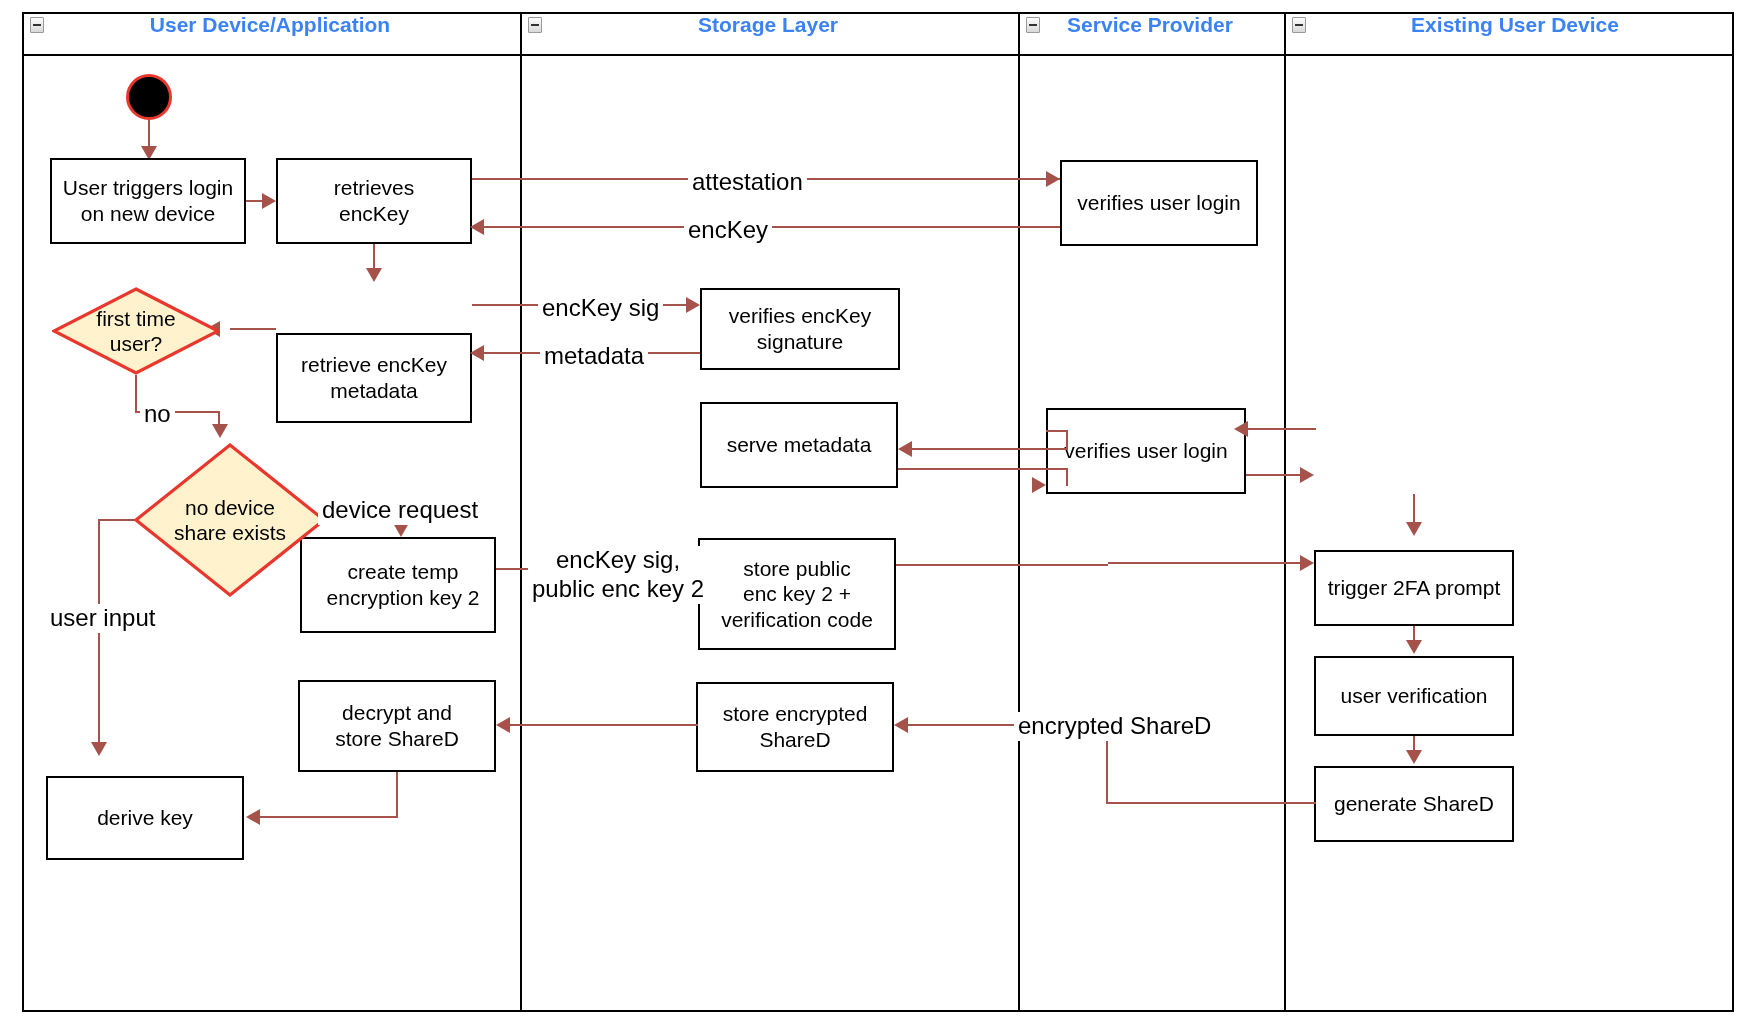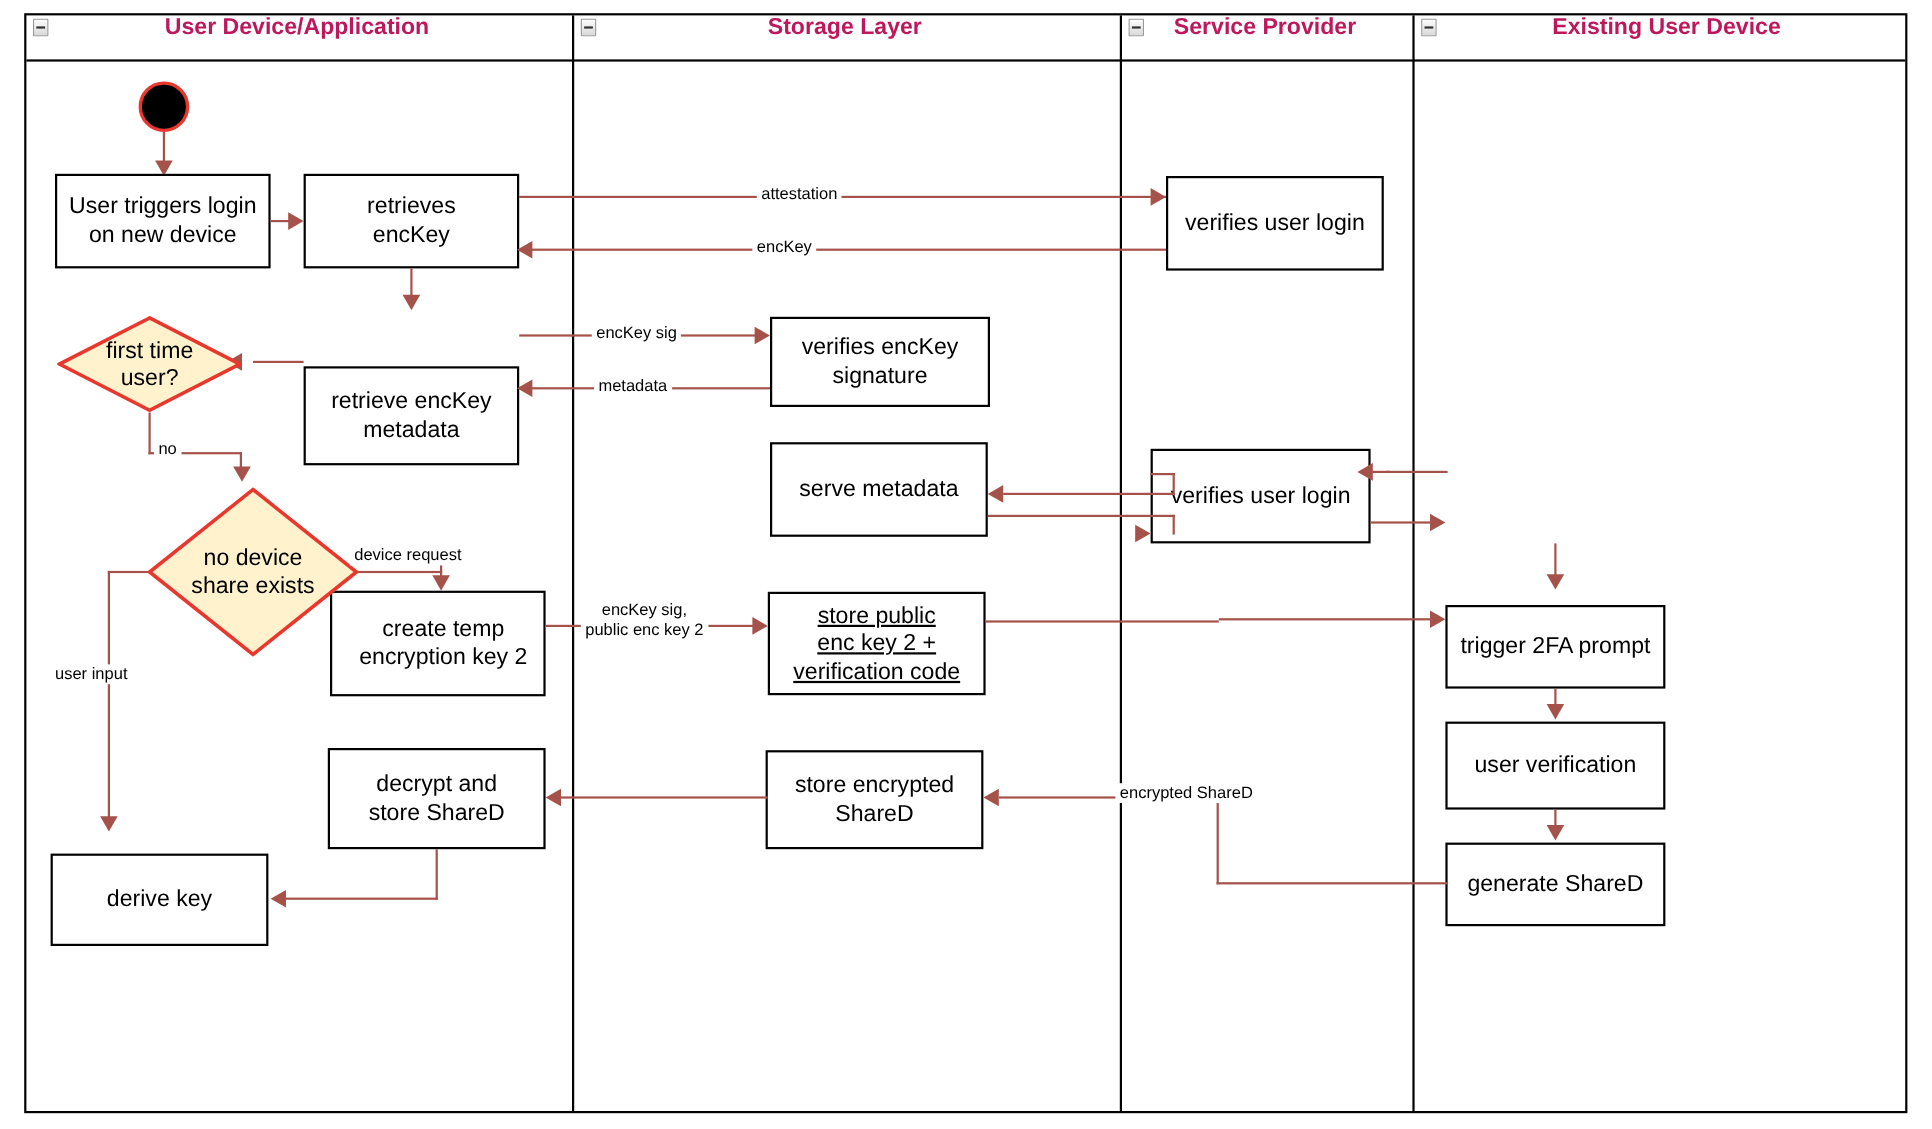--- a/index.html
+++ b/index.html
@@ -45,21 +45,21 @@
     box-sizing: border-box;
   }
   .lane-title {
     position: absolute;
     top: 12px;
     height: 26px;
     line-height: 26px;
     text-align: center;
     font-size: 21px;
     font-weight: bold;
-    color: #be185d;
+    color: #3b82f6;
     white-space: nowrap;
   }
   .collapse-icon {
     position: absolute;
     top: 17px;
     width: 14px;
     height: 16px;
     border: 1px solid #9a9a9a;
     background: linear-gradient(#fdfdfd, #d9d9d9);
     box-sizing: border-box;
@@ -137,21 +137,21 @@
     width: 0; height: 0;
     border-style: solid;
   }
   .arrow-r { border-width: 8px 0 8px 14px; border-color: transparent transparent transparent #a5534a; }
   .arrow-l { border-width: 8px 14px 8px 0; border-color: transparent #a5534a transparent transparent; }
   .arrow-d { border-width: 14px 8px 0 8px; border-color: #a5534a transparent transparent transparent; }
 
   .edge-label {
     position: absolute;
     background: #ffffff;
-    font-size: 15px;
+    font-size: 24px;
     color: #000000;
     line-height: 1.2;
     white-space: pre-line;
     text-align: center;
     padding: 0 4px;
     z-index: 4;
   }
 </style>
 </head>
 <body>
@@ -213,21 +213,21 @@
   <div class="node" style="left:298px; top:680px; width:198px; height:92px;">decrypt and
 store ShareD</div>
 
   <div class="node" style="left:46px; top:776px; width:198px; height:84px;">derive key</div>
 
   <div class="node" style="left:700px; top:288px; width:200px; height:82px;">verifies encKey
 signature</div>
 
   <div class="node" style="left:700px; top:402px; width:198px; height:86px;">serve metadata</div>
 
-  <div class="node" style="left:698px; top:538px; width:198px; height:94px;text-decoration:underline;">store public
+  <div class="node" style="left:698px; top:538px; width:198px; height:112px;">store public
 enc key 2 +
 verification code</div>
 
   <div class="node" style="left:696px; top:682px; width:198px; height:90px;">store encrypted
 ShareD</div>
 
   <div class="node" style="left:1060px; top:160px; width:198px; height:86px;">verifies user login</div>
 
   <div class="node" style="left:1046px; top:408px; width:200px; height:86px;">verifies user login</div>
 

